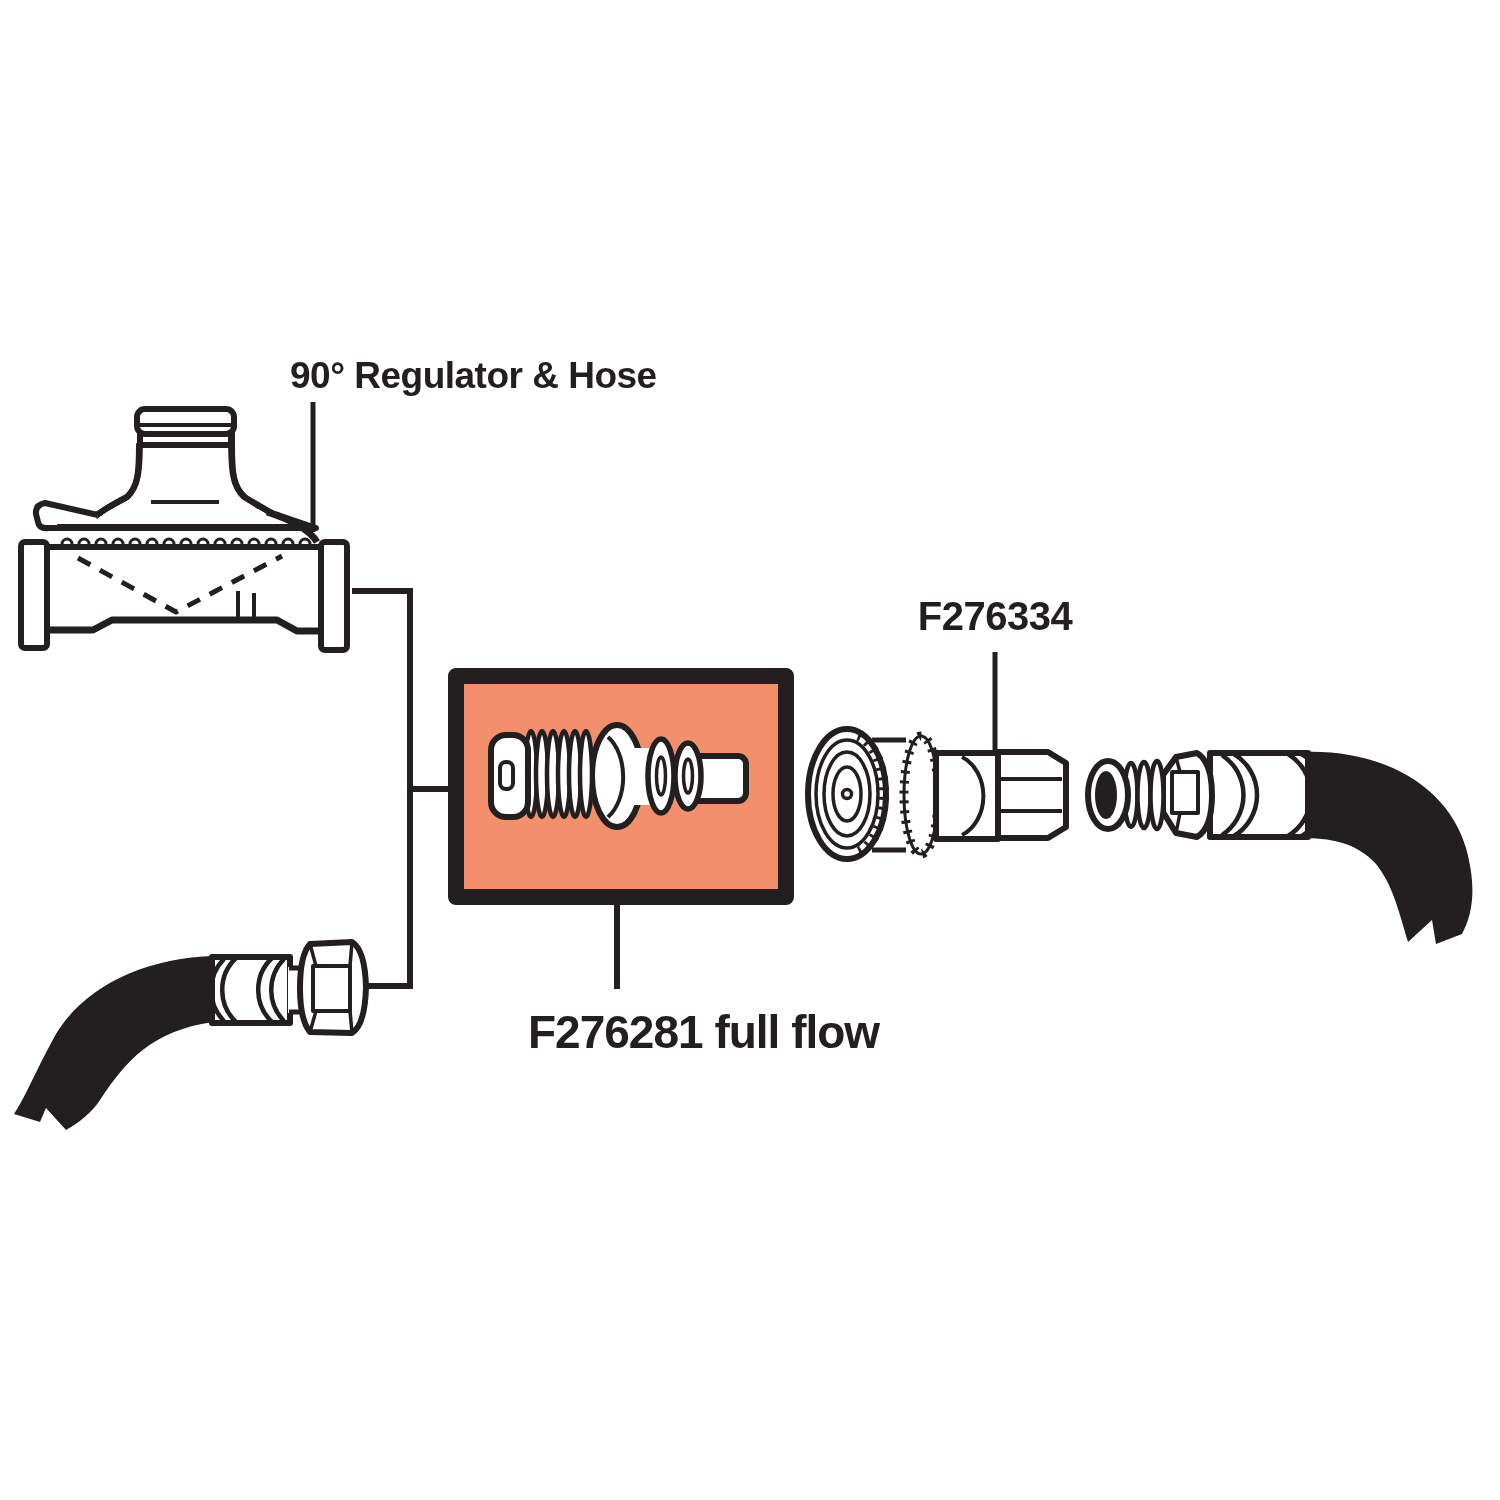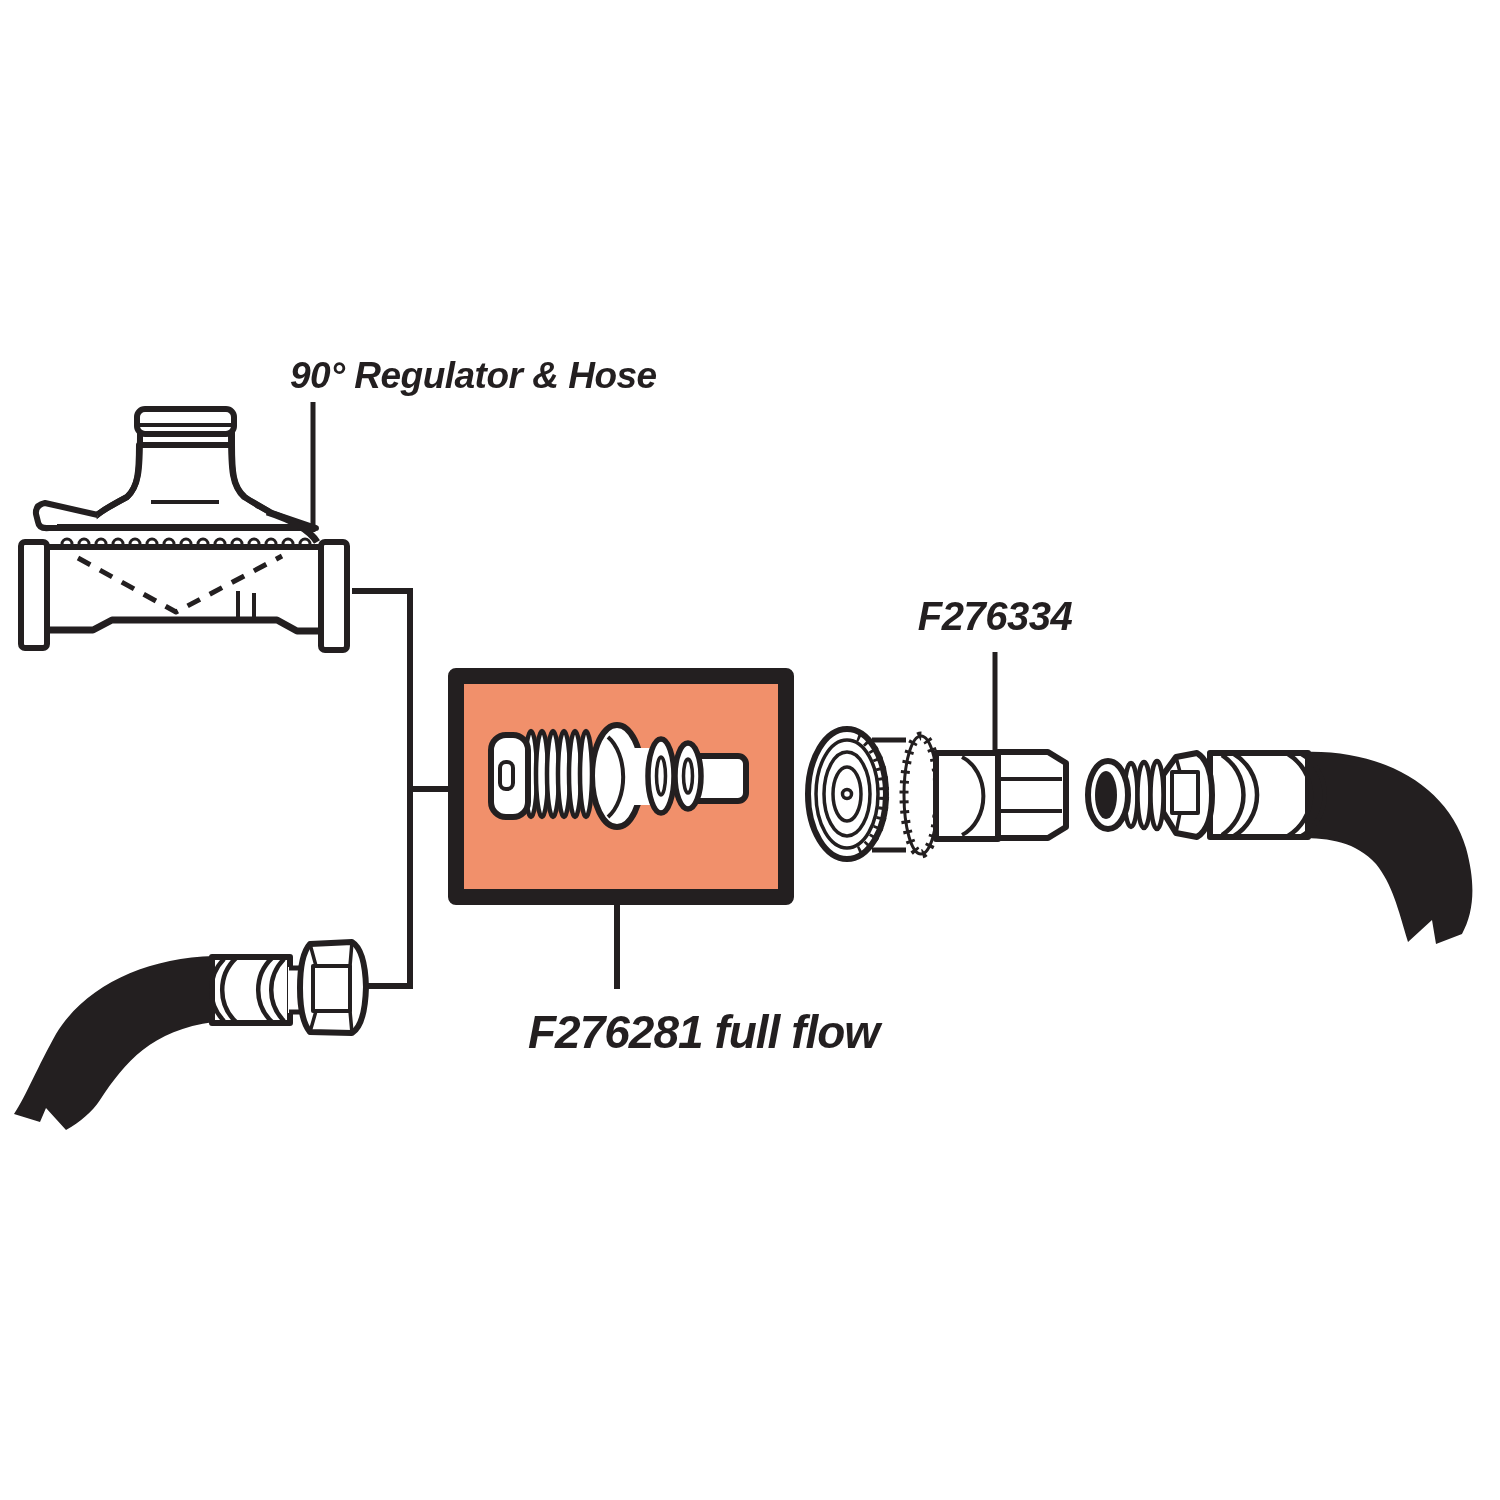--- a/index.html
+++ b/index.html
@@ -2,21 +2,20 @@
 <html><head>
 <meta charset="utf-8">
 <style>
   html, body { margin: 0; padding: 0; background: #ffffff; }
   .stage {
     position: relative;
     width: 1500px;
     height: 1500px;
     background: #ffffff;
     overflow: hidden;
-    font-style: italic;
   }
   svg { display: block; width: 100%; height: 100%; }
   .lbl {
     font-family: "Liberation Sans", sans-serif;
     font-weight: 700;
     letter-spacing: -0.5px;
   }
   .lbl-reg  { font-size: 37px; }
   .lbl-coup { font-size: 40px; }
   .lbl-plug { font-size: 46px; letter-spacing: -1px; }

